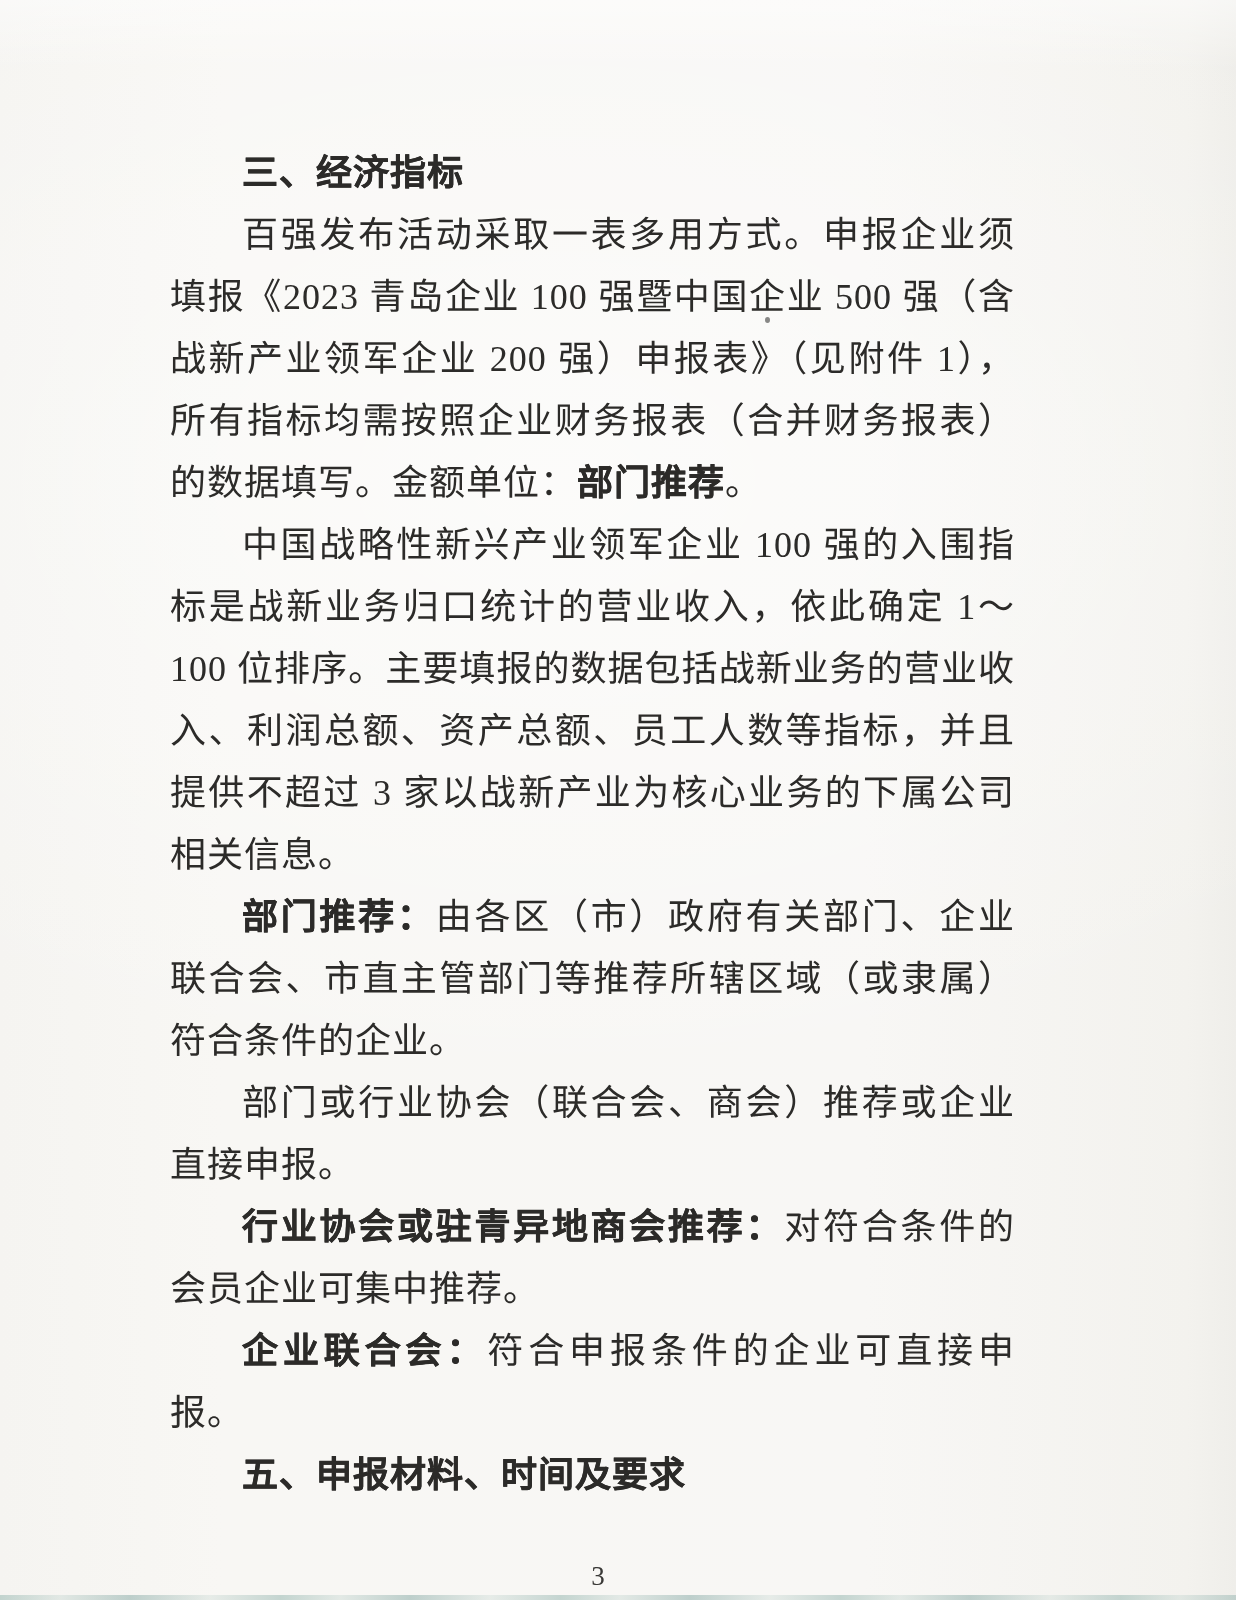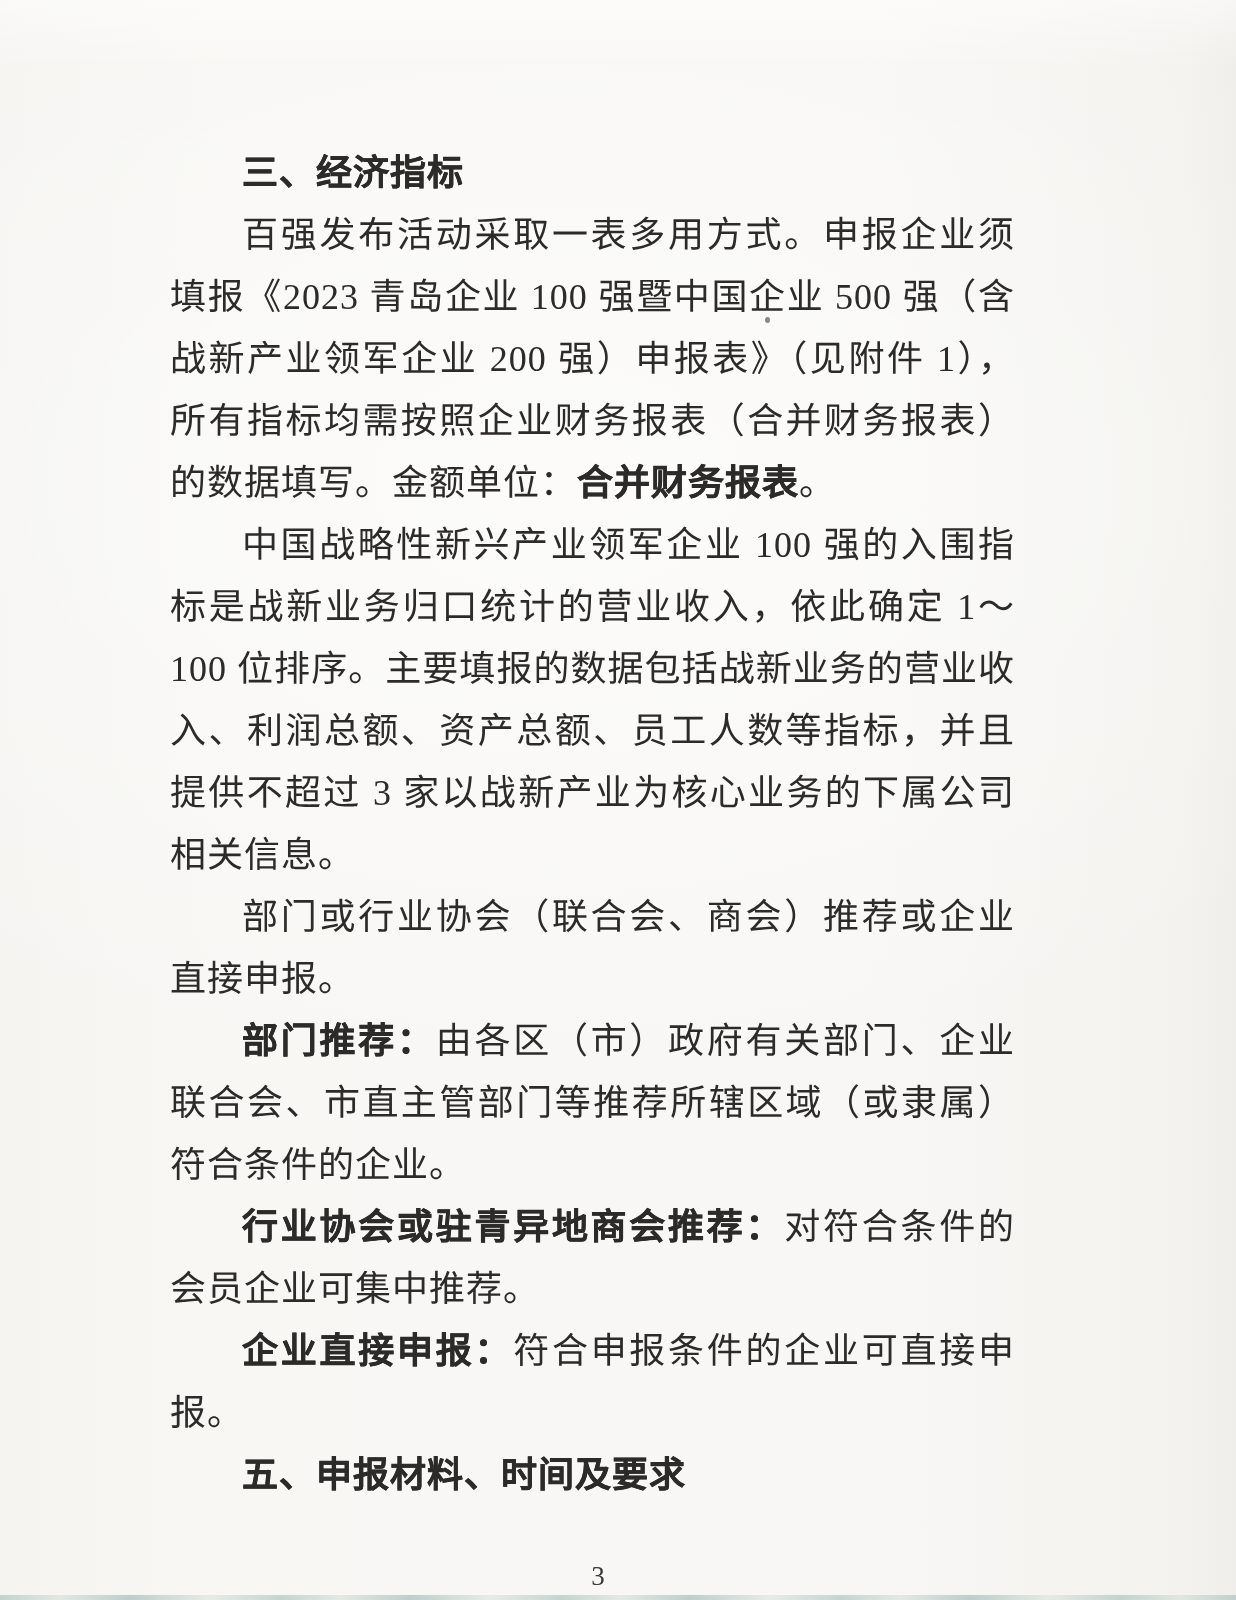--- a/index.html
+++ b/index.html
@@ -89,33 +89,33 @@
 </style>
 </head>
 <body>
 
 <div class="page">
 
   <div class="content">
 
     <p class="heading"><span>三、经济指标</span></p>
 
-    <p class="para"><span>百强发布活动采取一表多用方式。申报企业须填报《2023 青岛企业 100 强暨中国企业 500 强（含战新产业领军企业 200 强）申报表》（见附件 1），所有指标均需按照企业财务报表（合并财务报表）的数据填写。金额单位：</span><span class="run-bold">合并财务报表</span><span>。</span></p>
+    <p class="para"><span>百强发布活动采取一表多用方式。申报企业须填报《2023 青岛企业 100 强暨中国企业 500 强（含战新产业领军企业 200 强）申报表》（见附件 1），所有指标均需按照企业财务报表（合并财务报表）的数据填写。金额单位：</span><span class="run-bold">部门推荐</span><span>。</span></p>
 
     <p class="para"><span>中国战略性新兴产业领军企业 100 强的入围指标是战新业务归口统计的营业收入，依此确定 1～100 位排序。主要填报的数据包括战新业务的营业收入、利润总额、资产总额、员工人数等指标，并且提供不超过 3 家以战新产业为核心业务的下属公司相关信息。</span></p>
 
 
 
+    <p class="para"><span class="run-bold">部门推荐：</span><span>由各区（市）政府有关部门、企业联合会、市直主管部门等推荐所辖区域（或隶属）符合条件的企业。</span></p>
+
     <p class="para"><span>部门或行业协会（联合会、商会）推荐或企业直接申报。</span></p>
-
-    <p class="para"><span class="run-bold">部门推荐：</span><span>由各区（市）政府有关部门、企业联合会、市直主管部门等推荐所辖区域（或隶属）符合条件的企业。</span></p>
 
     <p class="para"><span class="run-bold">行业协会或驻青异地商会推荐：</span><span>对符合条件的会员企业可集中推荐。</span></p>
 
-    <p class="para"><span class="run-bold">企业直接申报：</span><span>符合申报条件的企业可直接申报。</span></p>
+    <p class="para"><span class="run-bold">企业联合会：</span><span>符合申报条件的企业可直接申报。</span></p>
 
     <p class="heading"><span>五、申报材料、时间及要求</span></p>
 
   </div>
 
   <div class="ink-speck speck-1"></div>
 
   <div class="page-number">3</div>
 
   <div class="scan-edge-bottom"></div>

